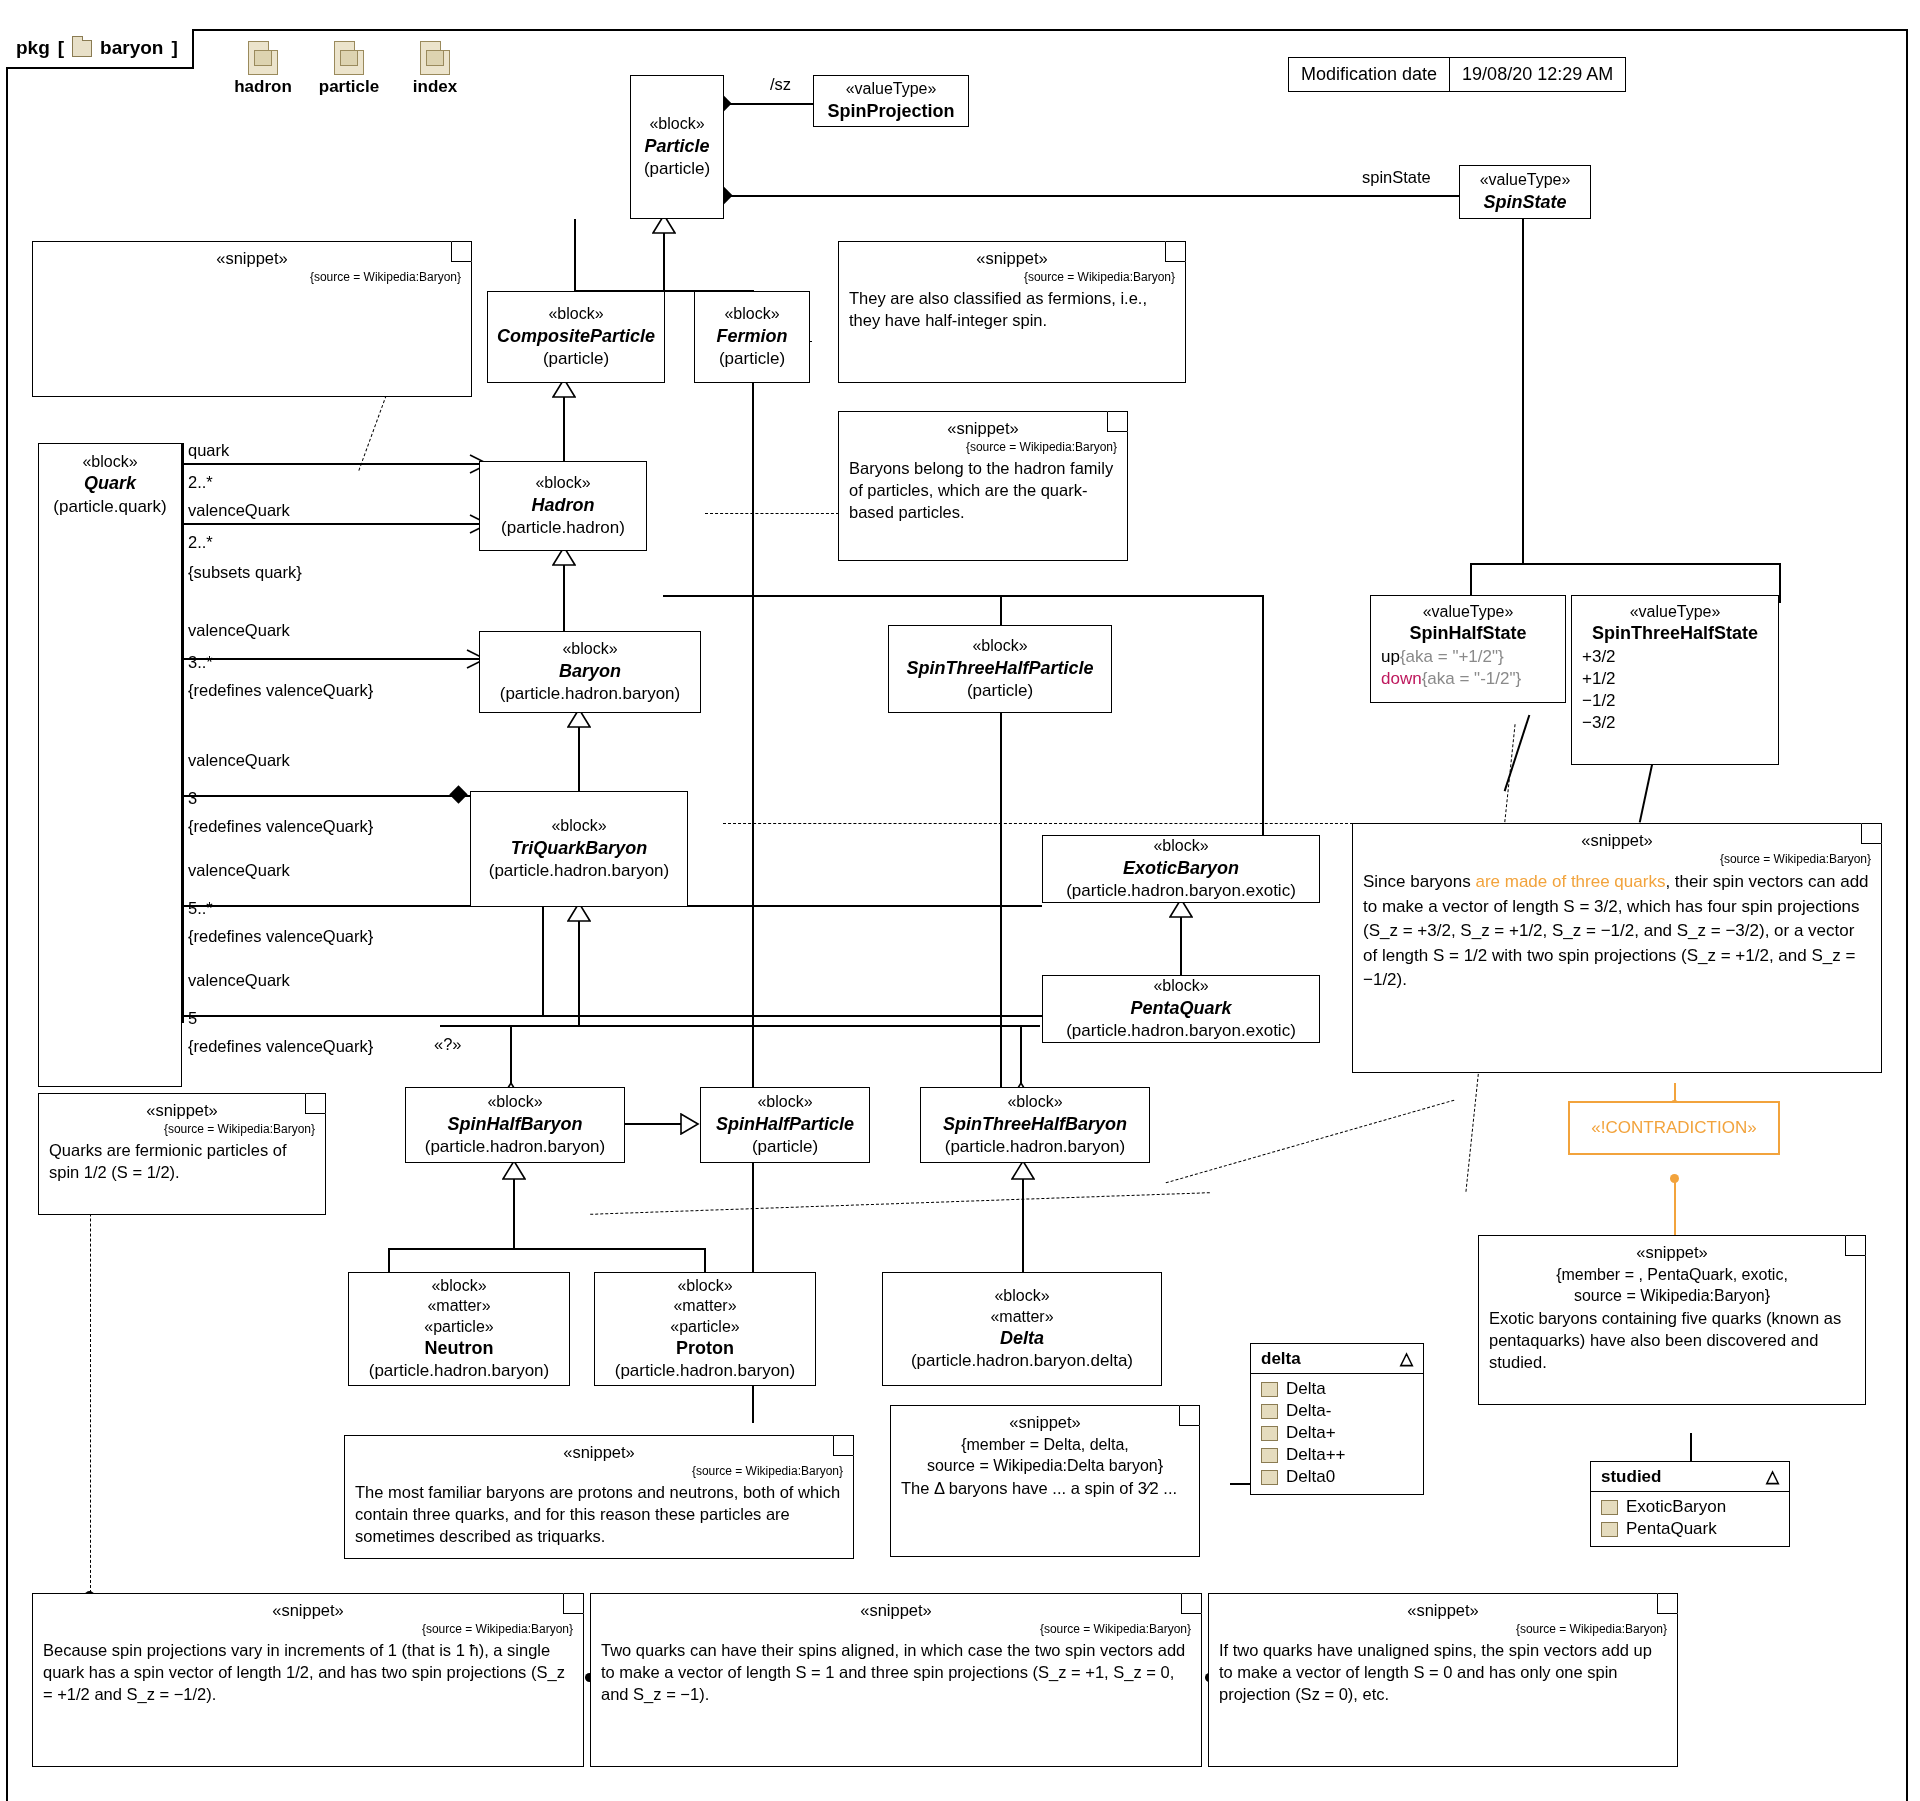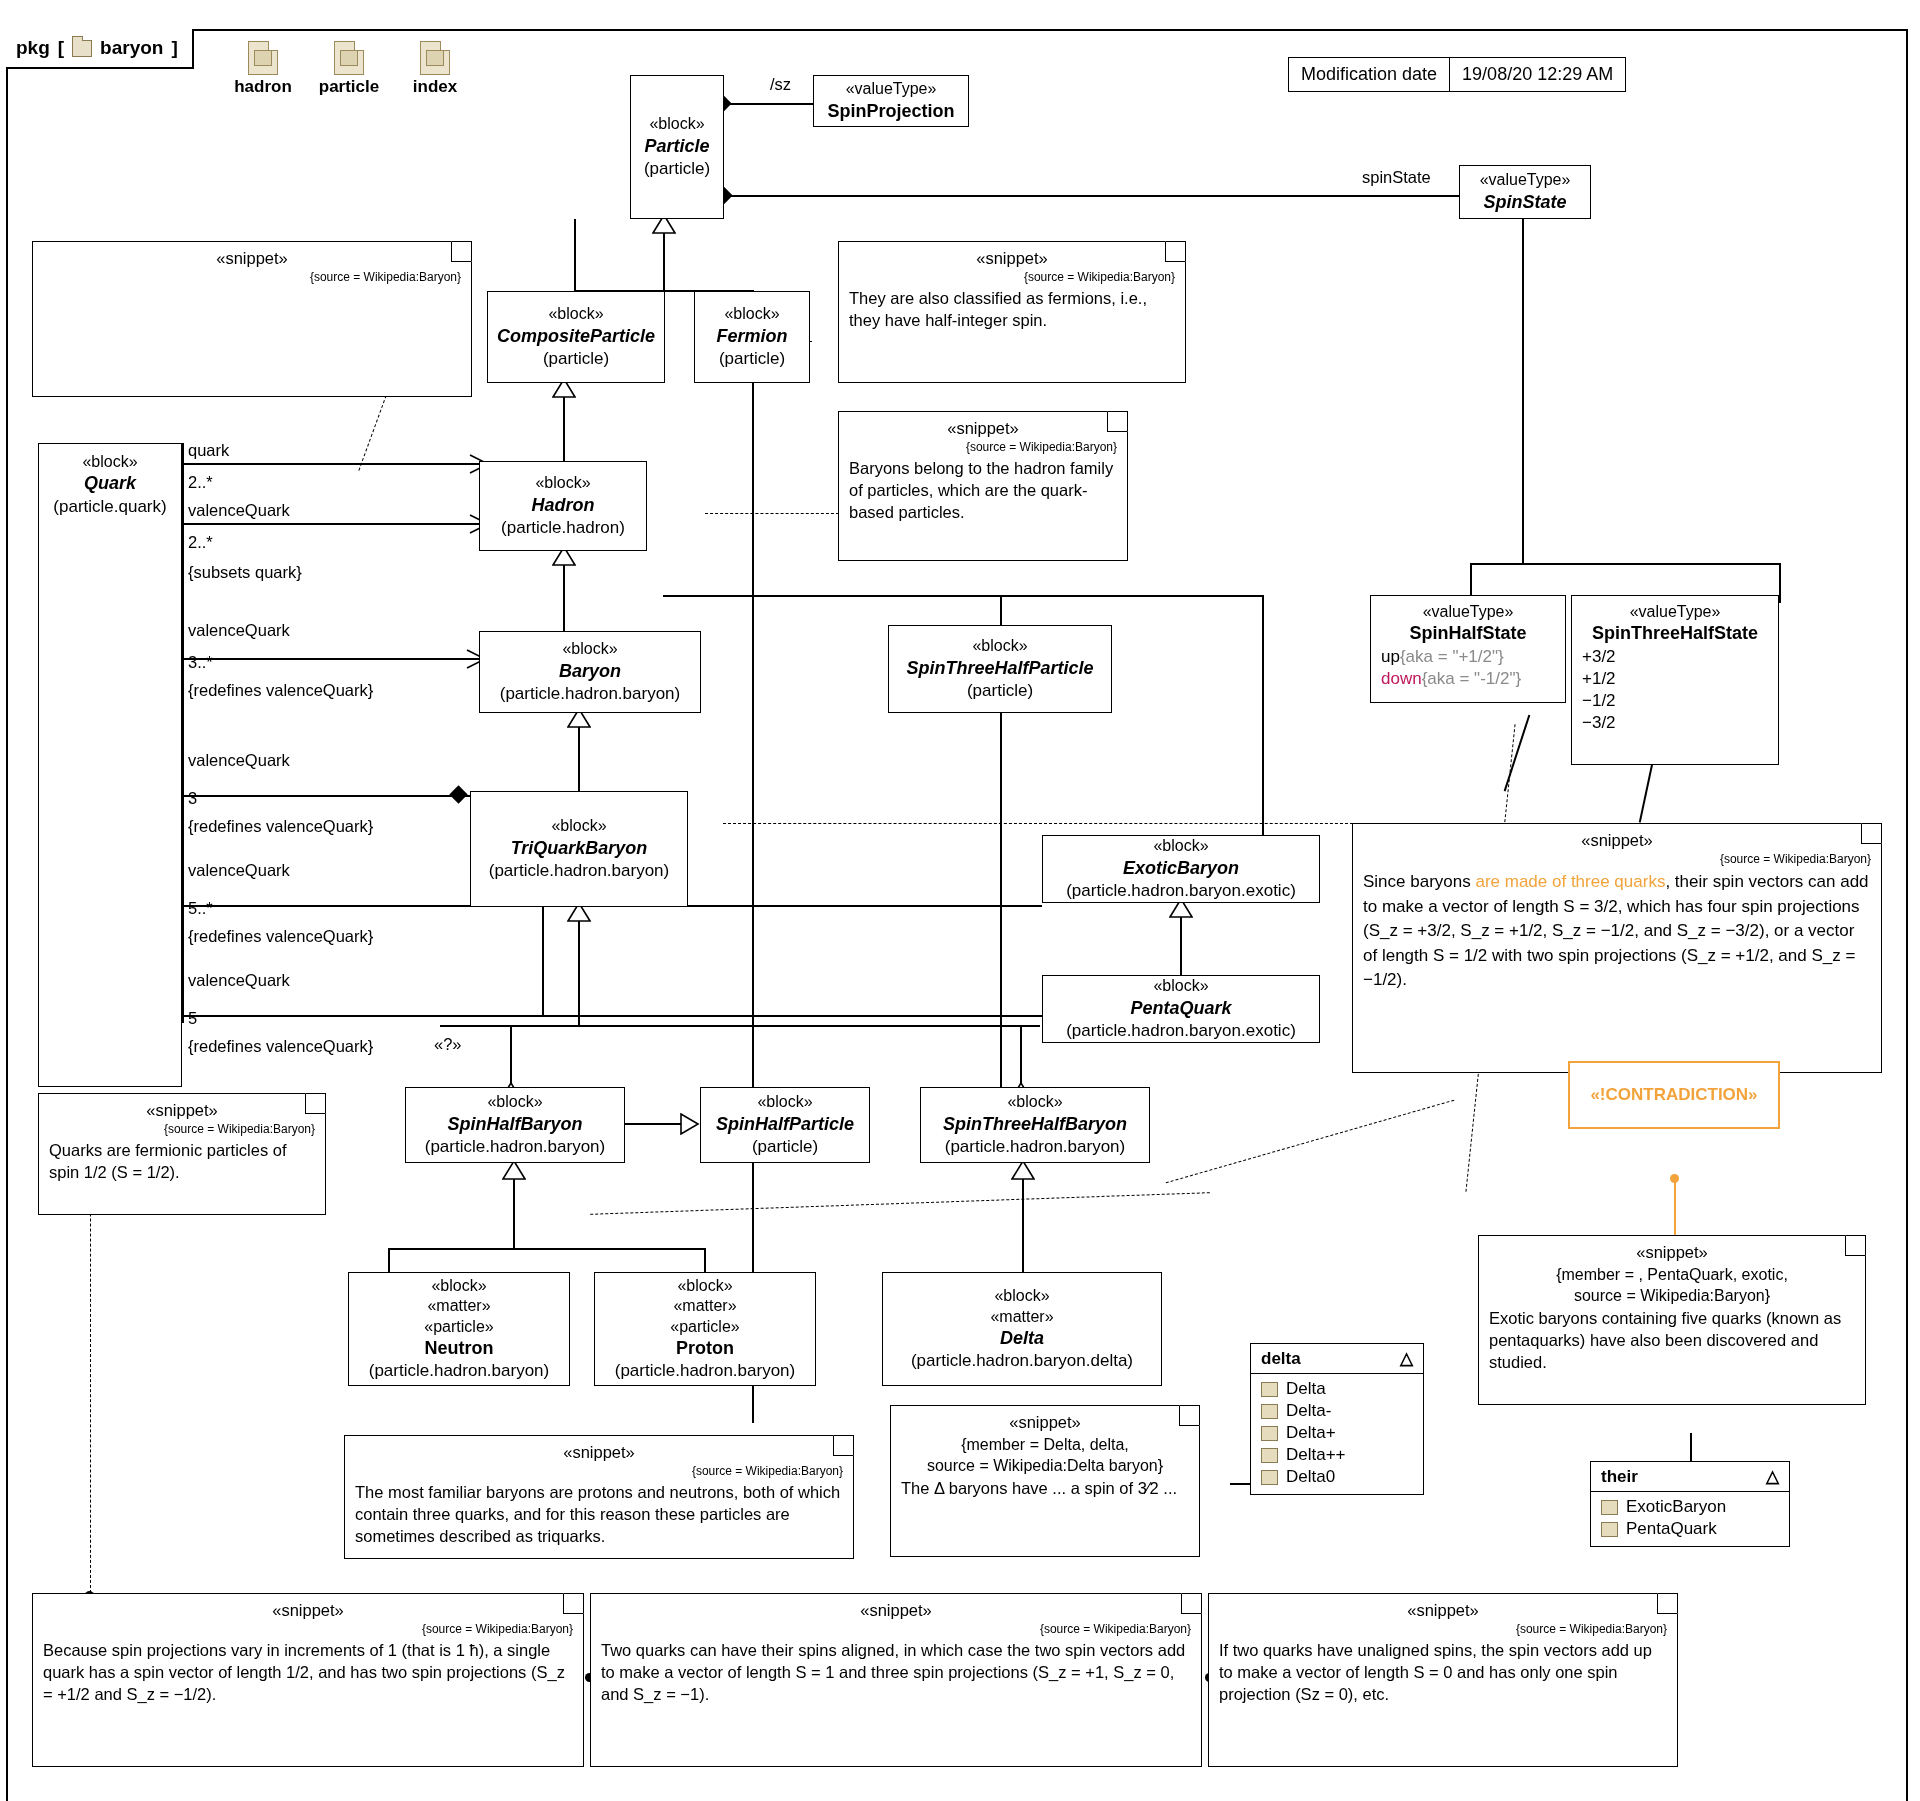--- a/index.html
+++ b/index.html
@@ -574,21 +574,21 @@
   </div>
 
   <div class="note" style="left:1352px; top:800px; width:530px; height:250px;">
     <div class="hdr">«snippet»</div>
     <div class="src">{source = Wikipedia:Baryon}</div>
     <div class="body" style="font-size:17px; line-height:1.45;">
       <span>Since baryons </span><span class="orangetext">are made of three quarks</span><span>, their spin vectors can add to make a vector of length S = 3/2, which has four spin projections (S_z = +3/2, S_z = +1/2, S_z = −1/2, and S_z = −3/2), or a vector of length S = 1/2 with two spin projections (S_z = +1/2, and S_z = −1/2).</span>
     </div>
   </div>
 
-  <div class="orange-note" style="left:1568px; top:1038px; width:212px; height:68px;font-weight:bold;">
+  <div class="orange-note" style="left:1568px; top:1078px; width:212px; height:54px;">
     <span>«!CONTRADICTION»</span>
   </div>
 
   <div class="note" style="left:1478px; top:1212px; width:388px; height:170px;">
     <div class="hdr">«snippet»</div>
     <div style="text-align:center; font-size:16px;">{member = , PentaQuark, exotic,</div>
     <div style="text-align:center; font-size:16px;">source = Wikipedia:Baryon}</div>
     <div class="body">Exotic baryons containing five quarks (known as pentaquarks) have also been discovered and studied.</div>
   </div>
 
@@ -647,21 +647,21 @@
         </div>
       <div class="li">
           <span class="sw"></span>
           <span>Delta0</span>
         </div>
     </div>
   </div>
 
   <div class="listbox" style="left:1590px; top:1438px; width:200px;">
     <div class="lhdr">
-      <span>their</span>
+      <span>studied</span>
       <span>△</span>
     </div>
     <div style="padding:4px 0 6px 0;">
       <div class="li">
           <span class="sw"></span>
           <span>ExoticBaryon</span>
         </div>
       <div class="li">
           <span class="sw"></span>
           <span>PentaQuark</span>

